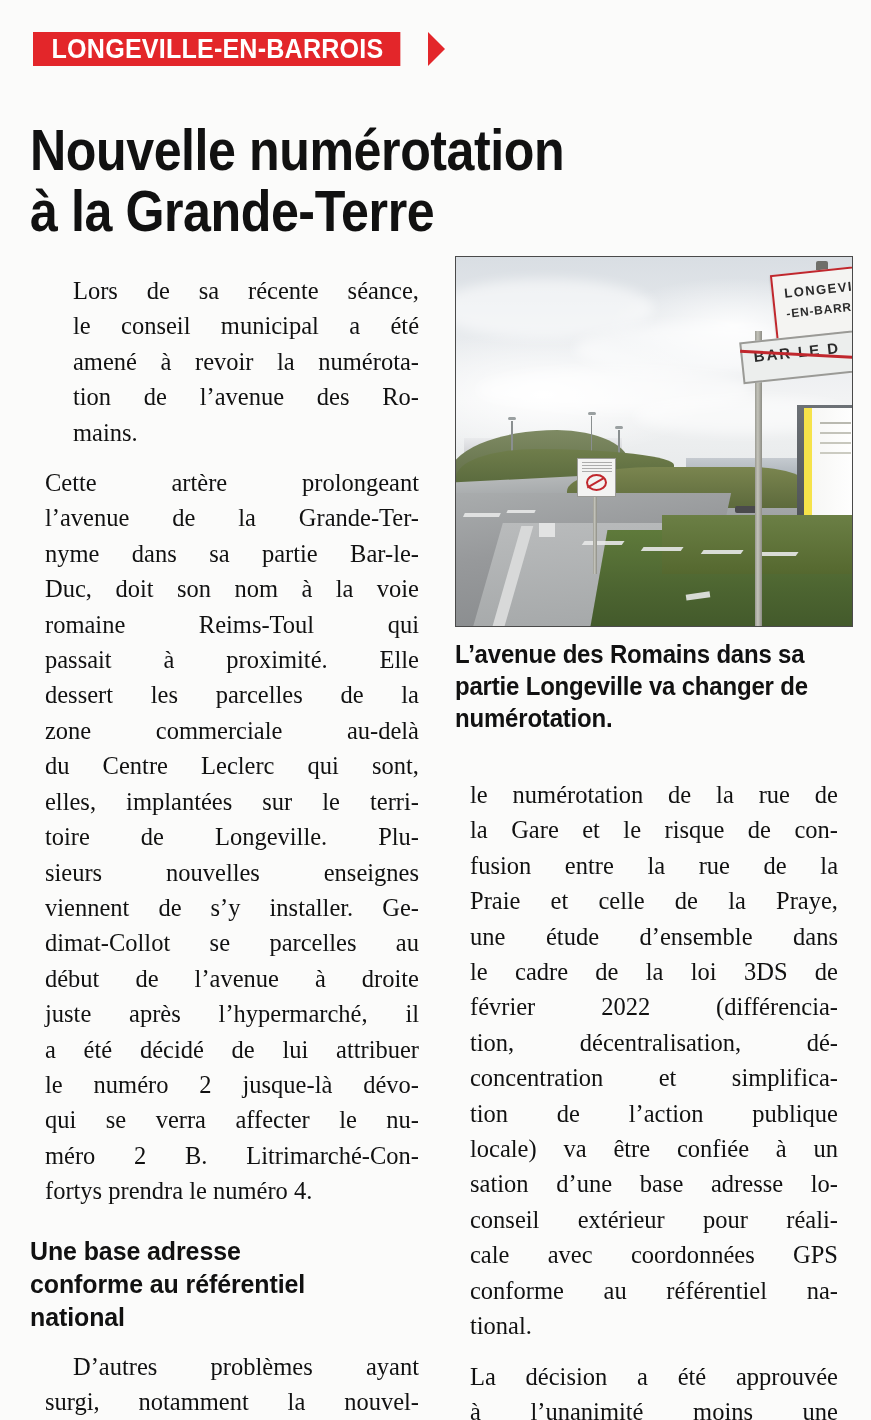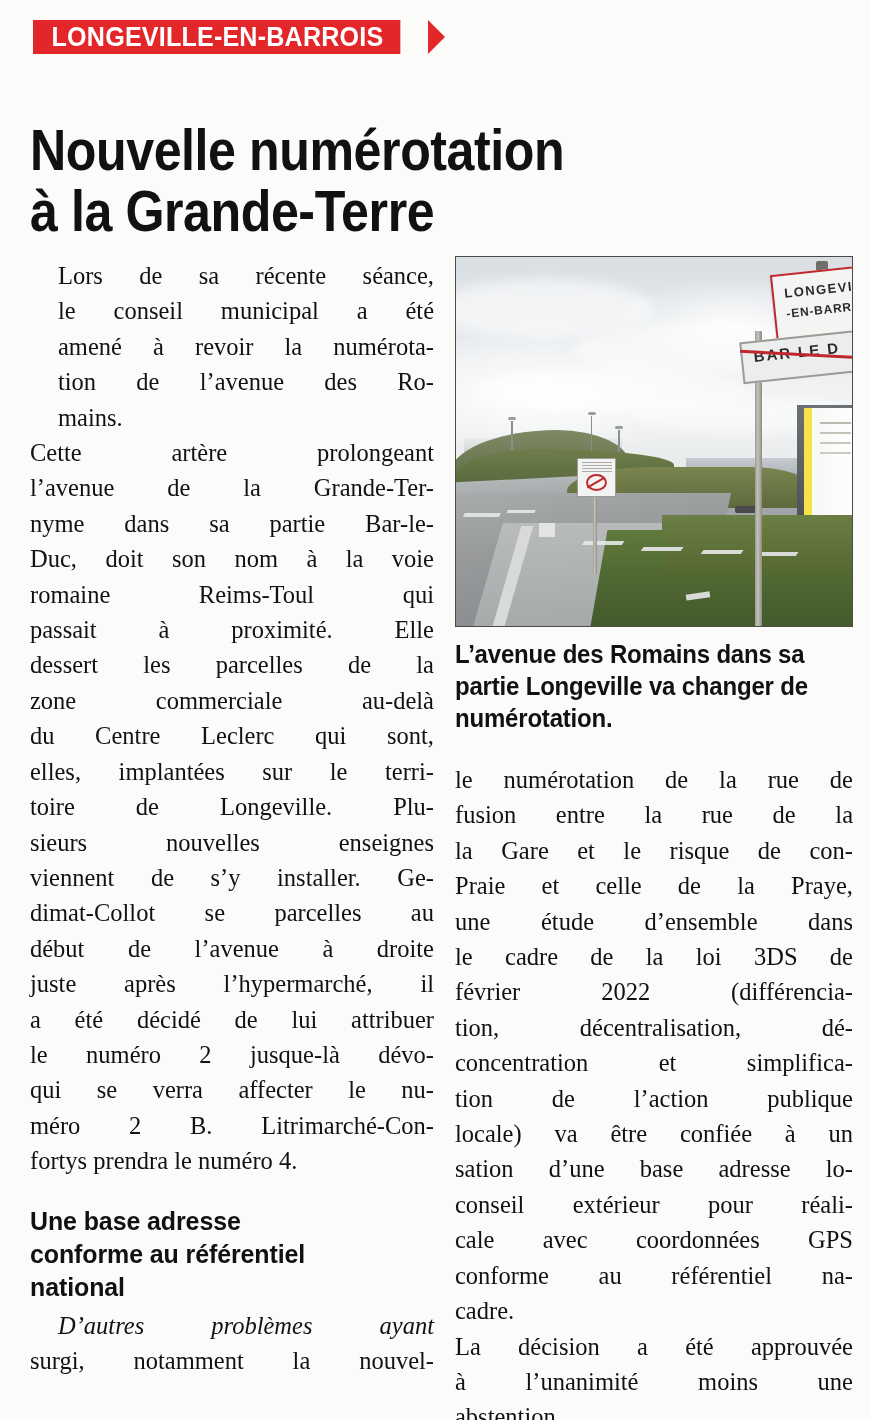--- a/index.html
+++ b/index.html
@@ -18,21 +18,21 @@
 
   .page {
     position: absolute;
     inset: 0;
   }
 
   
   .kicker-wrap {
     position: absolute;
     left: 33px;
-    top: 20px;
+    top: 32px;
     height: 38px;
   }
   .kicker {
     position: relative;
     display: inline-block;
     height: 34px;
     line-height: 34px;
     background: #e3262a;
     color: #ffffff;
     font-family: "Liberation Sans", sans-serif;
@@ -87,21 +87,21 @@
     top: 258px;
     width: 404px;
   }
   .col-right-lower {
     left: 455px;
     top: 762px;
     width: 398px;
   }
 
   .col p {
-    margin: 0;
+    margin: 15px;
   }
   .col p.indent { text-indent: 28px; }
 
   
   .jline {
     display: block;
     text-align: justify;
     text-align-last: justify;
     white-space: nowrap;
   }
@@ -568,43 +568,43 @@
       <span class="jline last">fortys prendra le numéro 4.</span>
     </p>
 
     <div class="subhead">
       <span>Une base adresse</span>
       <span>conforme au référentiel</span>
       <span>national</span>
     </div>
 
     <p>
-      <span class="jline" style="text-indent:28px;font-style:italic;">D’autres problèmes ayant</span>
+      <span class="jline" style="text-indent:28px;">D’autres problèmes ayant</span>
       <span class="jline">surgi, notamment la nouvel-</span>
     </p>
   </div>
 
   <div class="col col-right-lower">
     <p>
       <span class="jline">le numérotation de la rue de</span>
+      <span class="jline">la Gare et le risque de con-</span>
       <span class="jline">fusion entre la rue de la</span>
-      <span class="jline">la Gare et le risque de con-</span>
       <span class="jline">Praie et celle de la Praye,</span>
       <span class="jline">une étude d’ensemble dans</span>
       <span class="jline">le cadre de la loi 3DS de</span>
       <span class="jline">février 2022 (différencia-</span>
       <span class="jline">tion, décentralisation, dé-</span>
       <span class="jline">concentration et simplifica-</span>
       <span class="jline">tion de l’action publique</span>
       <span class="jline">locale) va être confiée à un</span>
       <span class="jline">sation d’une base adresse lo-</span>
       <span class="jline">conseil extérieur pour réali-</span>
       <span class="jline">cale avec coordonnées GPS</span>
       <span class="jline">conforme au référentiel na-</span>
-      <span class="jline last">cadre.</span>
+      <span class="jline last">tional.</span>
     </p>
 
     <p>
       <span class="jline">La décision a été approuvée</span>
       <span class="jline">à l’unanimité moins une</span>
       <span class="jline last">abstention.</span>
     </p>
   </div>
 
 </div>

